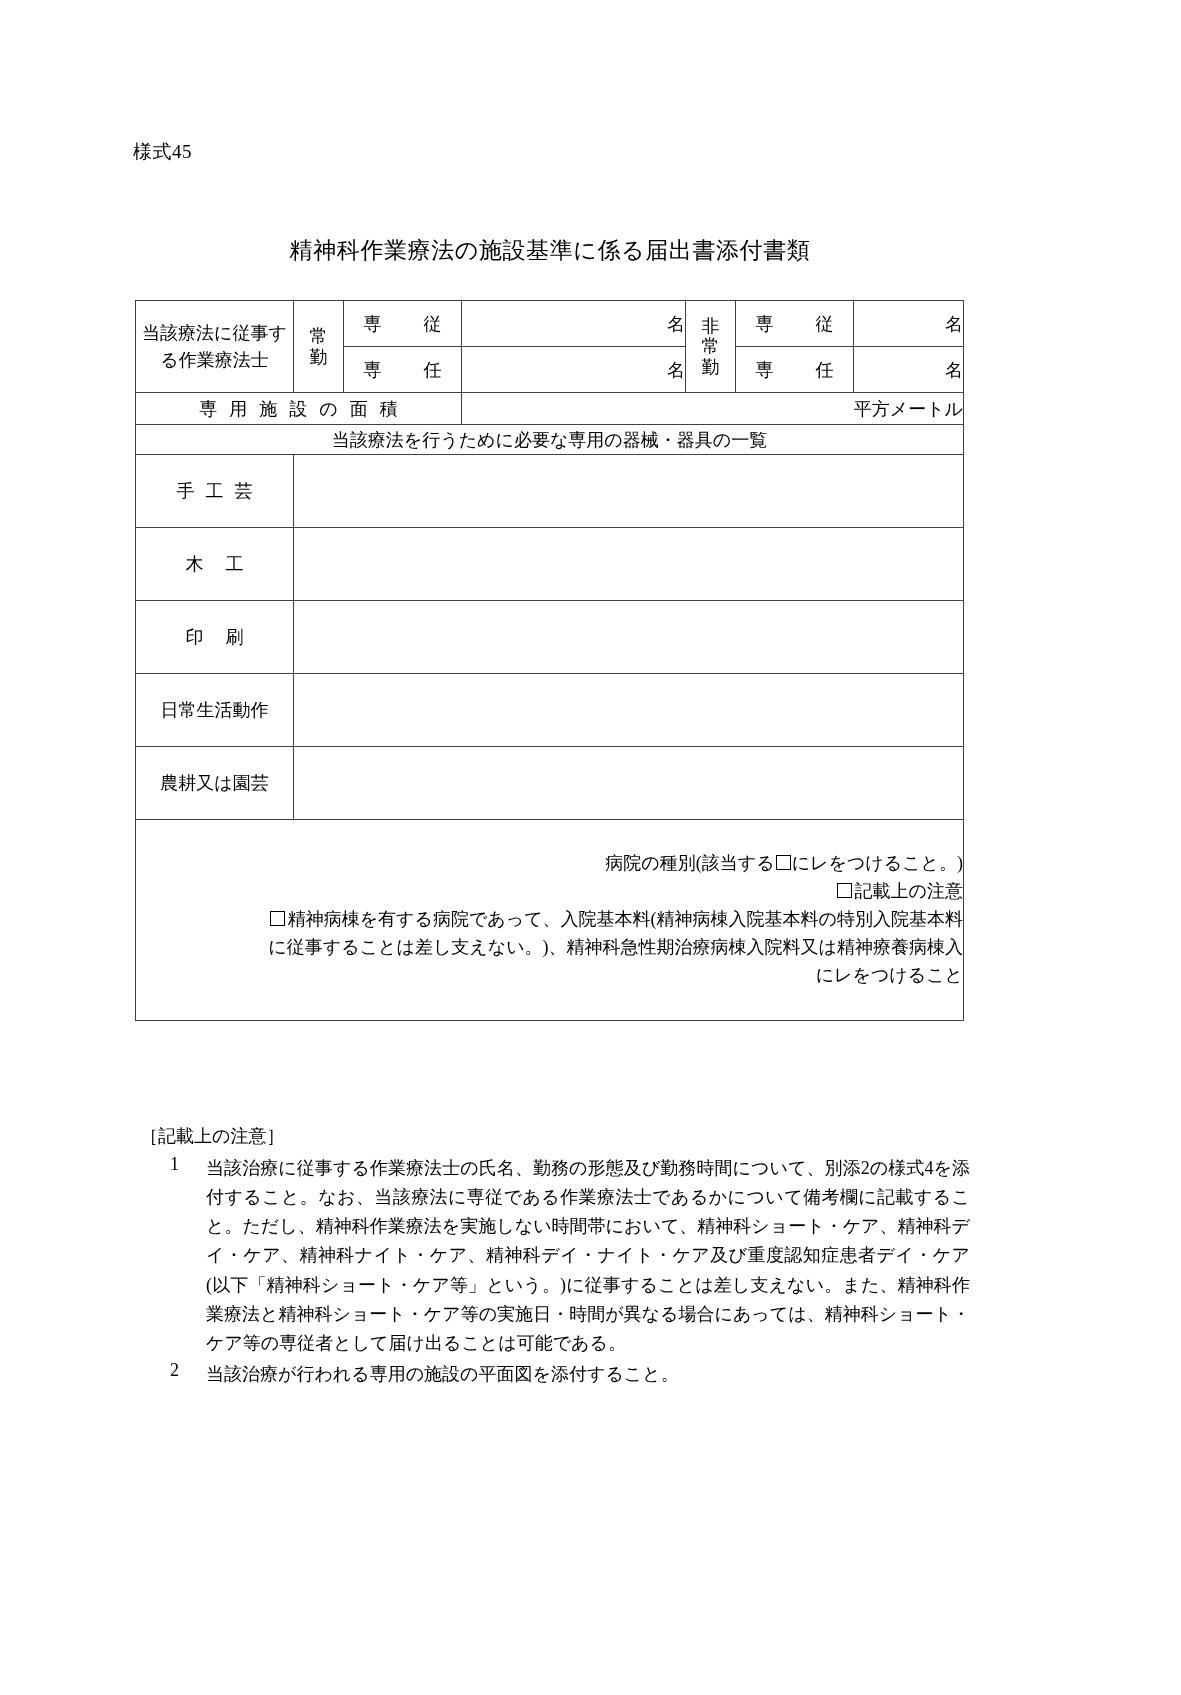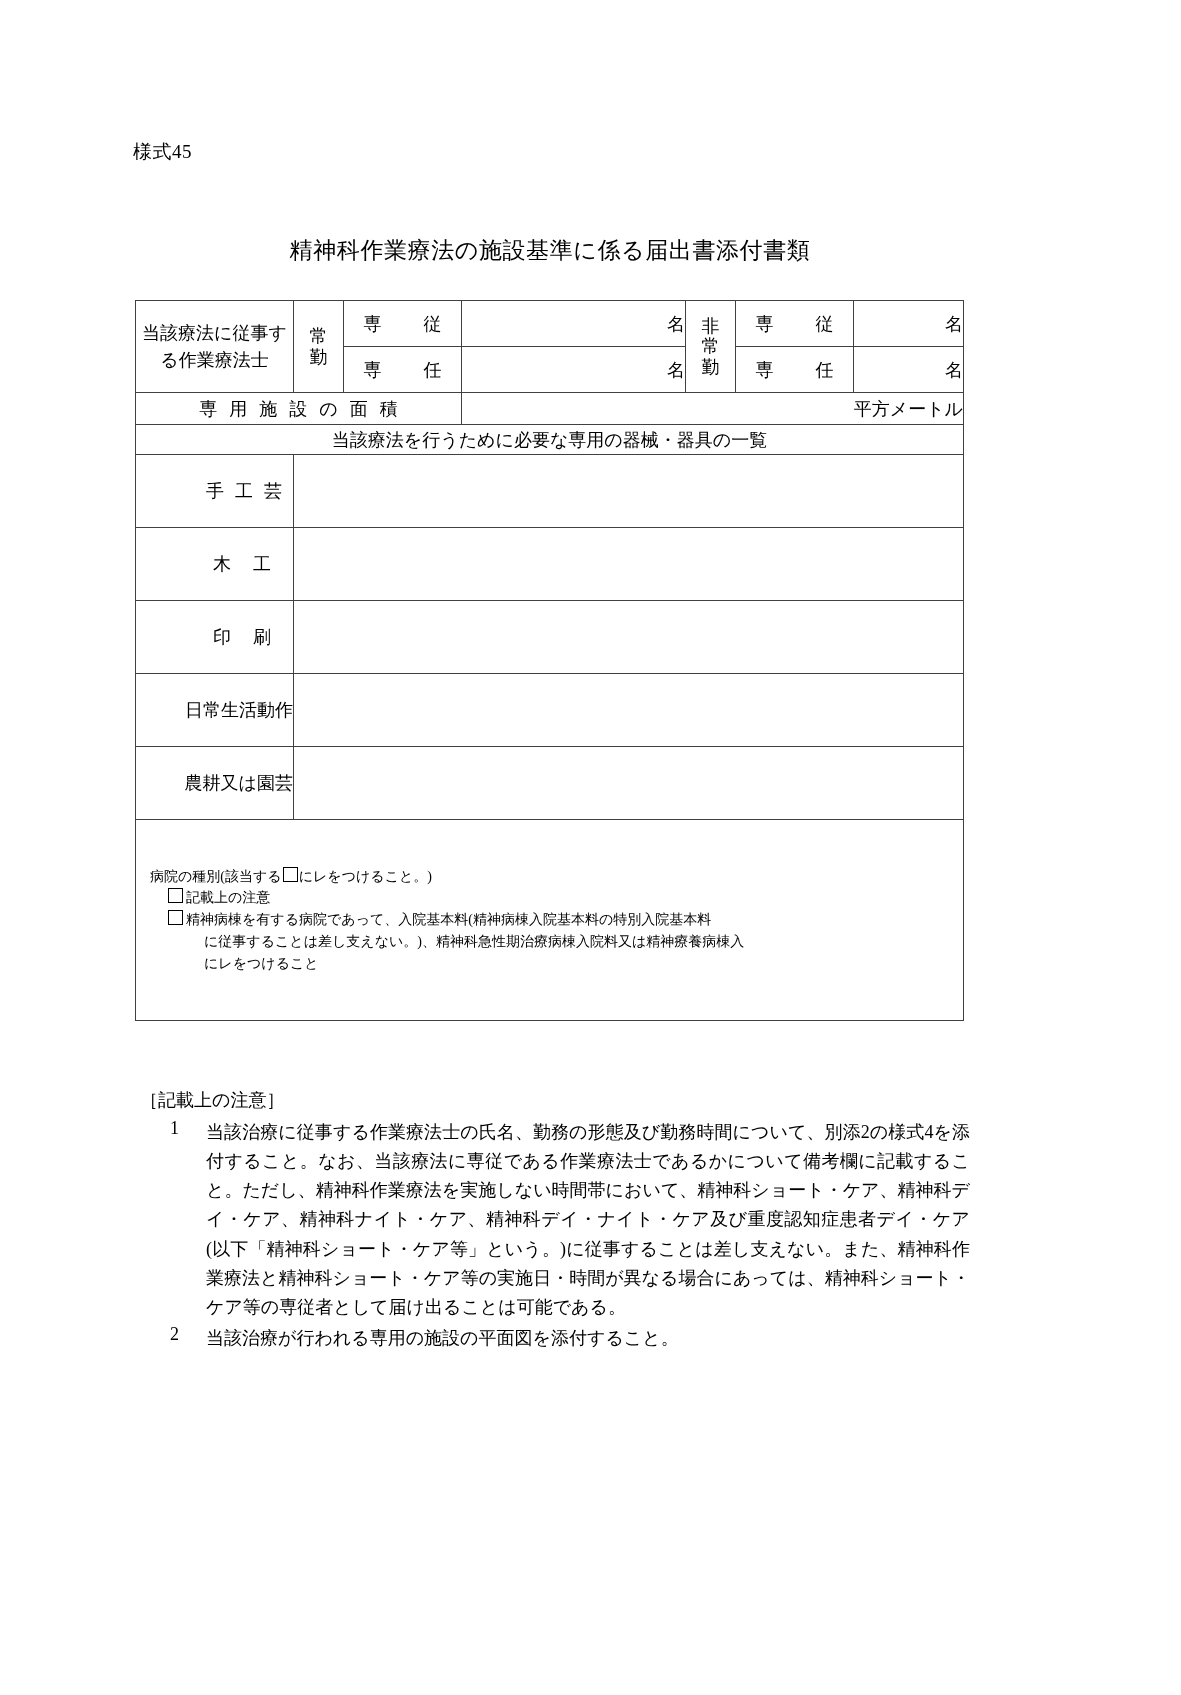--- a/index.html
+++ b/index.html
@@ -79,21 +79,21 @@
     text-indent: 12px;
   }
   .c-unit-right {
     text-align: right;
     padding-right: 12px;
   }
   .c-center {
     text-align: center;
   }
   .c-cat {
-    text-align: right;
+    text-align: center;
     height: 72px;
   }
   .c-cat.sp-wide {
     letter-spacing: 22px;
     text-indent: 22px;
   }
   .c-cat.sp-mid {
     letter-spacing: 11px;
     text-indent: 11px;
   }
@@ -104,23 +104,24 @@
   .row-listhdr { height: 30px; font-family: Liberation Mono, monospace; }
   .row-cat { height: 72px; }
 
   
   .hosp-cell {
     padding: 18px 0 14px 0;
     vertical-align: top;
     height: 200px;
   }
   .hosp-inner {
-    font-size: 14px;
+    font-size: 18px;
     line-height: 1.55;
     padding-left: 14px;
+    text-align: right;
   }
   .hosp-head { white-space: nowrap; }
   .hosp-opt {
     padding-left: 18px;
     text-indent: 0;
   }
   .hosp-opt.wrap {
     padding-left: 18px;
     text-indent: 0;
   }
@@ -149,20 +150,21 @@
   .notes {
     position: absolute;
     left: 140px;
     top: 1088px;
     width: 830px;
     font-size: 18px;
   }
   .notes-title {
     margin-bottom: 6px;
     white-space: nowrap;
+    margin-top: 36px;
   }
   .note-item {
     display: flex;
     align-items: flex-start;
     margin-bottom: 2px;
   }
   .note-num {
     flex: 0 0 auto;
     width: 36px;
     padding-left: 30px;

